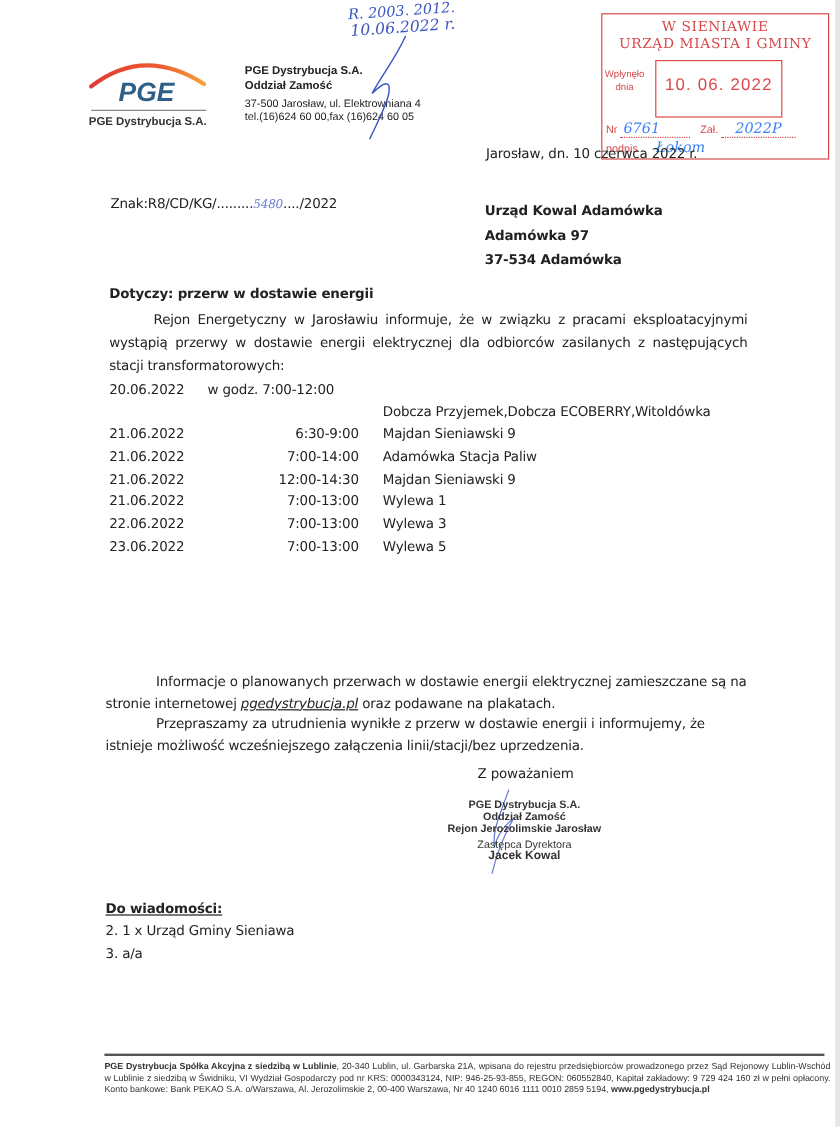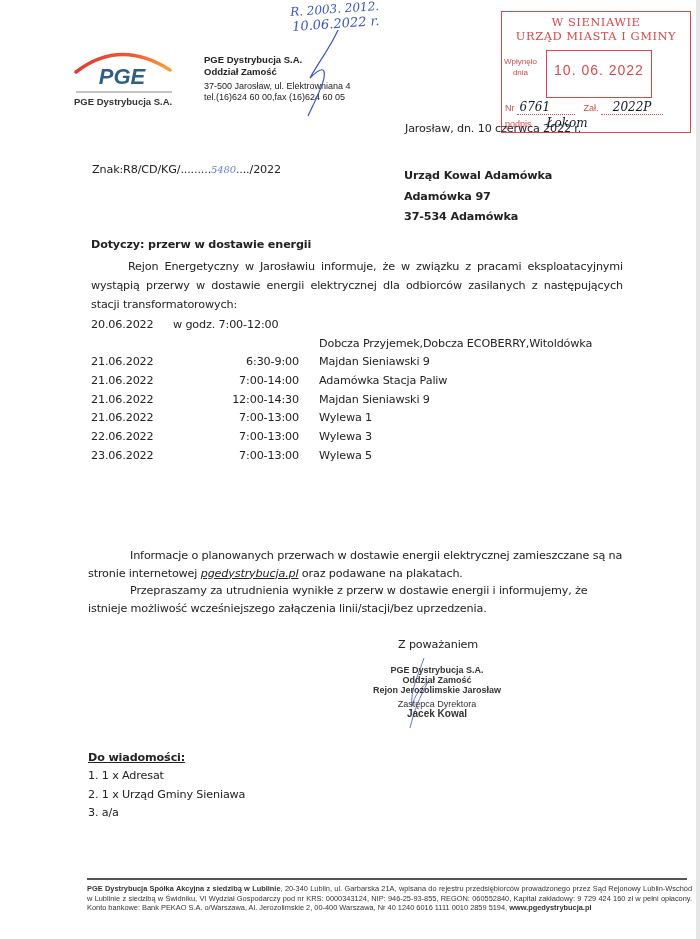--- a/index.html
+++ b/index.html
@@ -27,40 +27,40 @@
 
   
   #stamp { left:501px; top:11px; width:188px; height:120px; border:1.5px solid #d9494c; color:#d9494c; }
   #stamp-title { position:absolute; left:0; right:0; top:3px; text-align:center; font-family:"DejaVu Serif", serif; font-size:11.5px; line-height:14px; letter-spacing:0.5px; }
   #stamp-date-box { position:absolute; left:44px; top:38px; width:104px; height:46px; border:1.2px solid #d9494c; }
   #stamp-date { position:absolute; left:0; right:0; top:11px; text-align:center; font-size:14px; letter-spacing:1px; }
   #stamp-wpl { position:absolute; left:2px; top:44px; font-size:8px; line-height:11px; text-align:center; }
   #stamp-nr { position:absolute; left:3px; top:88px; font-size:9px; }
   #stamp-nr .dots { border-bottom:1px dotted #d9494c; display:inline-block; }
   #stamp-podpis { position:absolute; left:3px; top:104px; font-size:9px; }
-  .stamp-hand { font-family:"DejaVu Serif", serif; font-style:italic; color:#0f172a; font-size:12px; }
+  .stamp-hand { font-family:"DejaVu Serif", serif; font-style:italic; color:#3b82f6; font-size:12px; }
 
   #place-date { left:405px; top:122px; }
   #znak { left:92px; top:163px; }
   #znak .hnum { font-family:"DejaVu Serif", serif; font-style:italic; color:#6b7fcf; font-size:10px; }
 
   #recipient { left:404px; top:166px; font-weight:bold; line-height:20.5px; }
 
   #subject { left:91px; top:238px; font-weight:bold; }
   #intro { left:91px; top:257px; width:532px; line-height:19px; text-align:justify; }
   #intro .ind { padding-left:37px; }
 
   #sched { left:91px; top:316px; width:520px; }
   .row { display:flex; height:18.7px; line-height:18.7px; }
   .c-date { width:82px; }
   .c-time { width:126px; text-align:right; padding-right:20px; }
   .row.first .c-time { text-align:left; padding-left:0; }
   .c-loc { flex:1; }
 
-  #info { left:88px; top:547px; width:540px; line-height:17.5px; }
+  #info { left:88px; top:560px; width:540px; line-height:17.5px; }
   #info .ind { padding-left:42px; }
   #info .link { font-style:italic; text-decoration:underline; }
 
   #closing { left:398px; top:638px; }
   #sig { left:352px; top:665px; width:170px; text-align:center; font-size:9px; line-height:10px; font-weight:bold; color:#333; }
   #sig .n { font-weight:normal; margin-top:4px; }
   #sig-hand { left:400px; top:656px; }
 
   #cc-title { left:88px; top:751px; font-weight:bold; text-decoration:underline; }
   #cc-list { left:88px; top:767px; line-height:18.5px; }
@@ -200,21 +200,20 @@
 <div id="sig" class="abs arial">
   <div>PGE Dystrybucja S.A.</div>
   <div>Oddział Zamość</div>
   <div>Rejon Jerozolimskie Jarosław</div>
   <div class="n">Zastępca Dyrektora</div>
   <div style="font-size:10px;">Jacek Kowal</div>
 </div>
 
 <div id="cc-title" class="abs calibri">Do wiadomości:</div>
 <div id="cc-list" class="abs calibri">
-  <div>1.  1 x Adresat</div>
   <div>2.  1 x Urząd Gminy Sieniawa</div>
   <div>3.  a/a</div>
 </div>
 
 <div id="footer-line" class="abs"></div>
 <div id="footer" class="abs arial">
   <span class="b">PGE Dystrybucja Spółka Akcyjna z siedzibą w Lublinie</span><span>, 20-340 Lublin, ul. Garbarska 21A, wpisana do rejestru przedsiębiorców prowadzonego przez Sąd Rejonowy Lublin-Wschód w Lublinie z siedzibą w Świdniku, VI Wydział Gospodarczy pod nr KRS: 0000343124, NIP: 946-25-93-855, REGON: 060552840, Kapitał zakładowy: 9 729 424 160 zł w pełni opłacony. Konto bankowe: Bank PEKAO S.A. o/Warszawa, Al. Jerozolimskie 2, 00-400 Warszawa, Nr 40 1240 6016 1111 0010 2859 5194, </span><span class="b">www.pgedystrybucja.pl</span>
 </div>
 
 </body></html>

